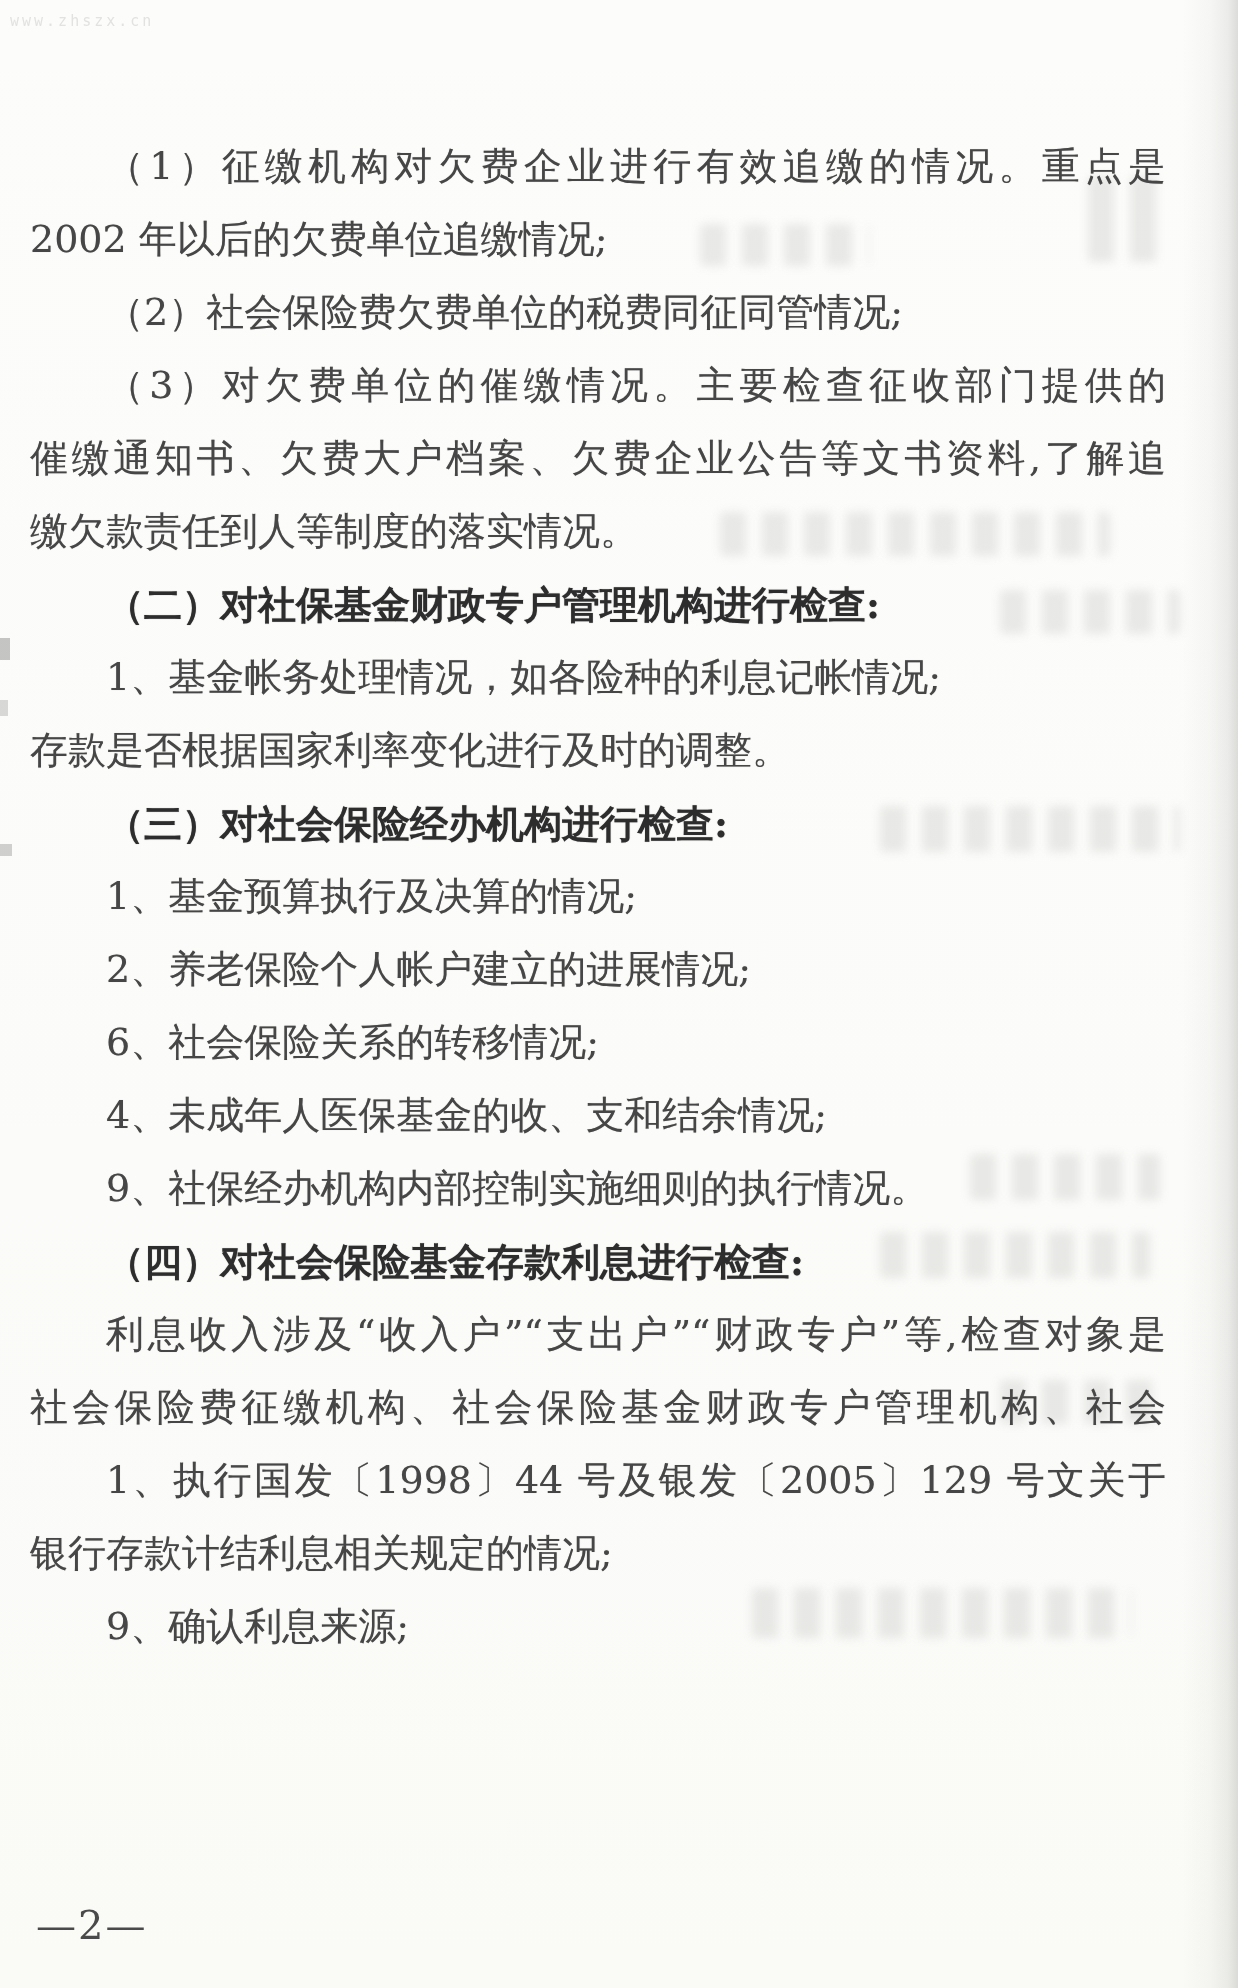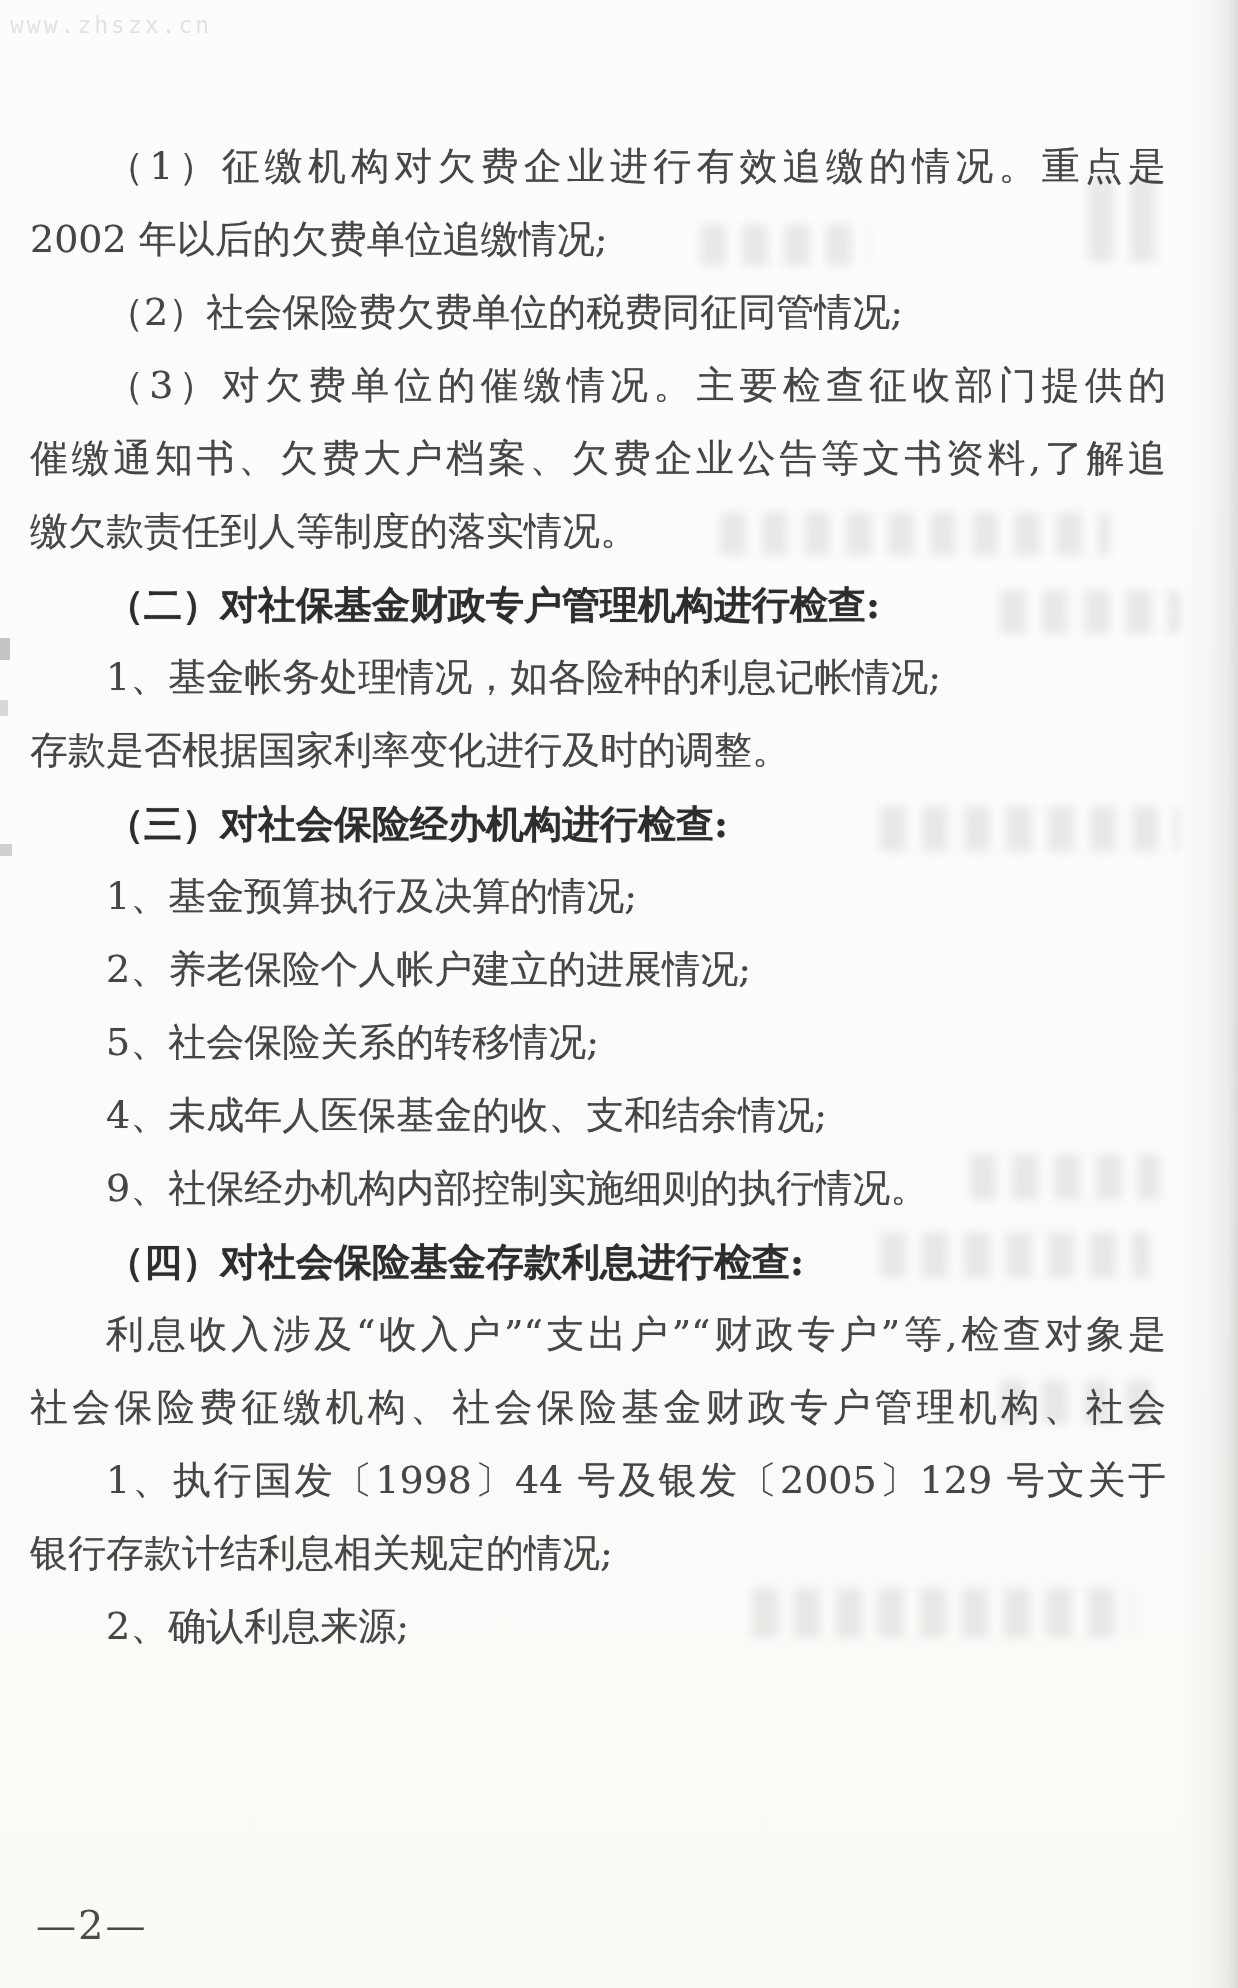--- a/index.html
+++ b/index.html
@@ -10,21 +10,21 @@
     margin: 0 auto;
     background: linear-gradient(180deg, #fcfcfb 0%, #fbfbf9 60%, #fafaf7 100%);
     overflow: hidden;
     font-family: "DejaVu Serif", "Liberation Serif", serif;
   }
   .watermark {
     position: absolute;
     left: 10px;
     top: 12px;
     font-family: "DejaVu Sans Mono", "Liberation Mono", monospace;
-    font-size: 23px;
+    font-size: 15px;
     letter-spacing: 3px;
     color: #e2e2e0;
     user-select: none;
   }
   .doc {
     position: absolute;
     left: 30px;
     top: 130px;
     width: 1136px;
     z-index: 2;
@@ -126,27 +126,27 @@
     <div class="line indent">（2）社会保险费欠费单位的税费同征同管情况;</div>
     <div class="line indent fill">（3）对欠费单位的催缴情况。主要检查征收部门提供的</div>
     <div class="line fill">催缴通知书、欠费大户档案、欠费企业公告等文书资料,了解追</div>
     <div class="line">缴欠款责任到人等制度的落实情况。</div>
     <div class="line indent heading">（二）对社保基金财政专户管理机构进行检查:</div>
     <div class="line indent">1、基金帐务处理情况，如各险种的利息记帐情况;</div>
     <div class="line">存款是否根据国家利率变化进行及时的调整。</div>
     <div class="line indent heading">（三）对社会保险经办机构进行检查:</div>
     <div class="line indent">1、基金预算执行及决算的情况;</div>
     <div class="line indent">2、养老保险个人帐户建立的进展情况;</div>
-    <div class="line indent">5、社会保险关系的转移情况;</div>
+    <div class="line indent">6、社会保险关系的转移情况;</div>
     <div class="line indent">4、未成年人医保基金的收、支和结余情况;</div>
     <div class="line indent">9、社保经办机构内部控制实施细则的执行情况。</div>
     <div class="line indent heading">（四）对社会保险基金存款利息进行检查:</div>
     <div class="line indent fill">利息收入涉及“收入户”“支出户”“财政专户”等,检查对象是</div>
     <div class="line fill">社会保险费征缴机构、社会保险基金财政专户管理机构、社会</div>
     <div class="line indent fill">1、执行国发〔1998〕44 号及银发〔2005〕129 号文关于</div>
     <div class="line">银行存款计结利息相关规定的情况;</div>
-    <div class="line indent">2、确认利息来源;</div>
+    <div class="line indent">9、确认利息来源;</div>
   </div>
 
   <div class="page-number">—2—</div>
 
   <div class="edge-shadow"></div>
 </div>
 
 </body></html>

